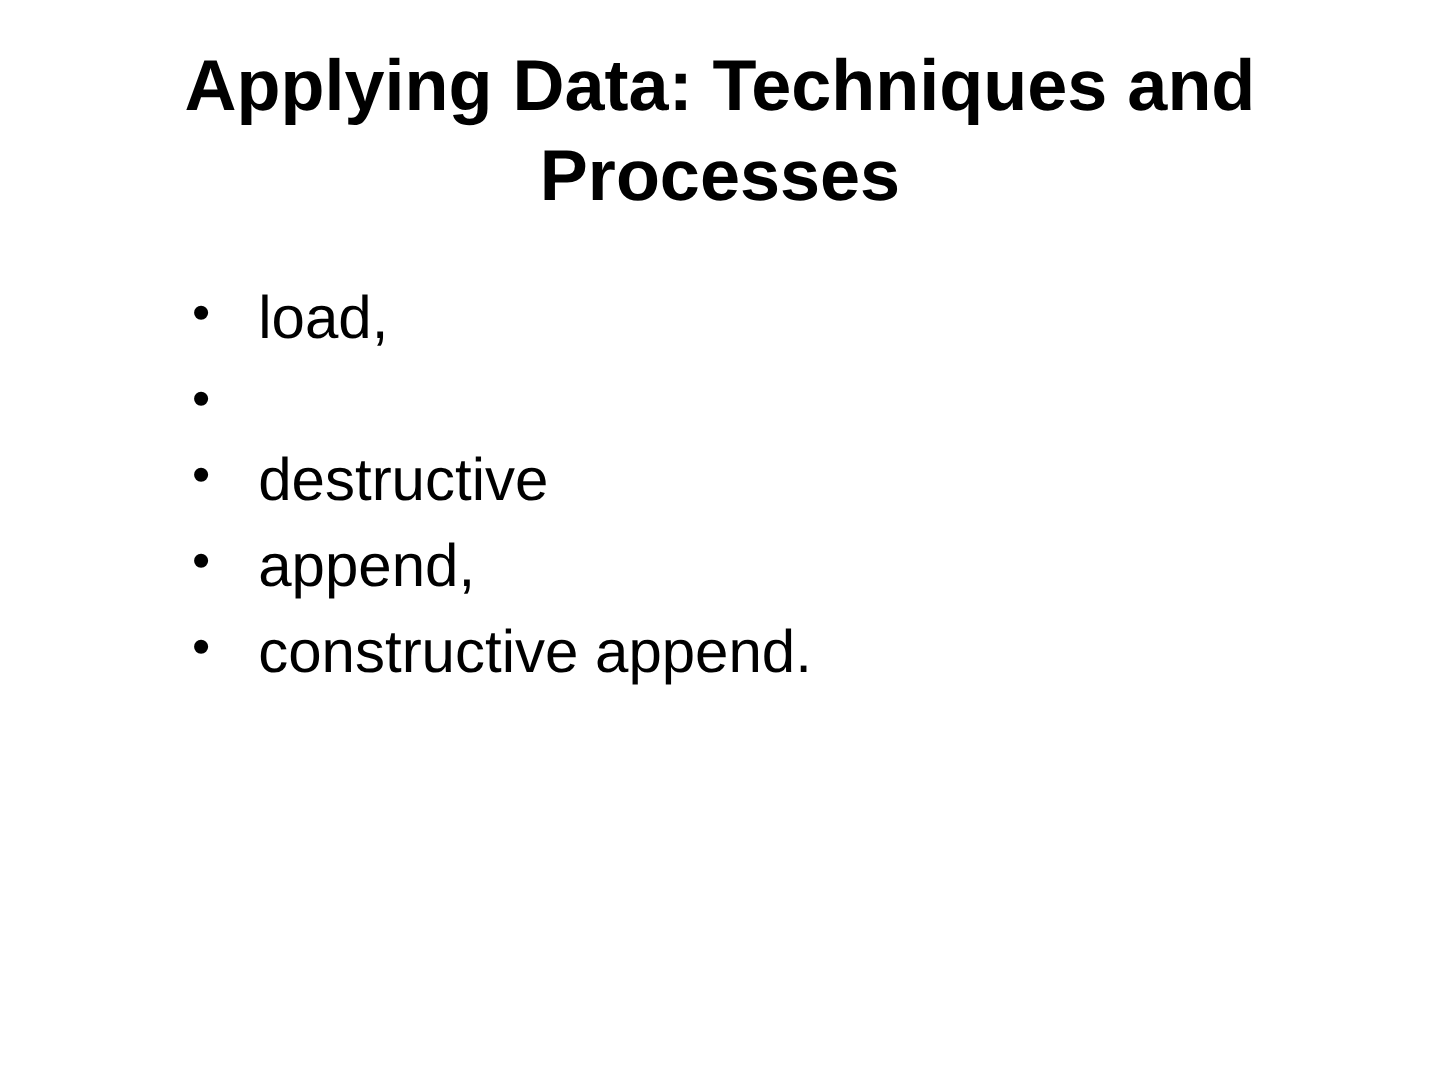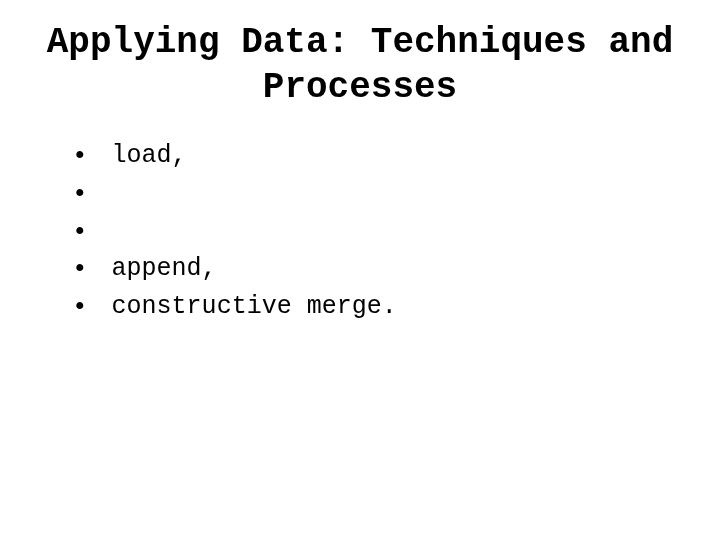--- a/index.html
+++ b/index.html
@@ -11,22 +11,21 @@
       width: 720px;
       height: 540px;
       background: #ffffff;
       font-family: Arial, Helvetica, sans-serif;
       color: #000000;
       overflow: hidden;
     }
     .slide {
       width: 100%;
       height: 100%;
-      padding: 20px 40px;
-      font-family: Liberation Mono, monospace;
+      padding: 20px 64px;
     }
     .title {
       font-size: 36px;
       font-weight: bold;
       text-align: center;
       line-height: 1.25;
       margin-bottom: 30px;
     }
     .bullet-list {
       list-style: none;
@@ -37,42 +36,43 @@
       align-items: flex-start;
       margin-bottom: 4px;
     }
     .bullet-marker {
       font-size: 26px;
       line-height: 1.3;
       margin-right: 24px;
       flex-shrink: 0;
     }
     .bullet-text {
-      font-size: 25px;
+      font-size: 30px;
       line-height: 1.3;
     }
   </style>
 </head>
 <body>
 
 <div class="slide">
   <h1 class="title">Applying Data: Techniques and Processes</h1>
   <ul class="bullet-list">
     <li class="bullet-item">
       <span class="bullet-marker">•</span>
       <span class="bullet-text">load,</span>
     </li>
     <li class="bullet-item">
       <span class="bullet-marker">•</span>
     </li>
     <li class="bullet-item">
       <span class="bullet-marker">•</span>
+      <span class="bullet-text">destructive</span>
     </li>
     <li class="bullet-item">
       <span class="bullet-marker">•</span>
       <span class="bullet-text">append,</span>
     </li>
     <li class="bullet-item">
       <span class="bullet-marker">•</span>
-      <span class="bullet-text">constructive merge.</span>
+      <span class="bullet-text">constructive append.</span>
     </li>
   </ul>
 </div>
 
 </body></html>

